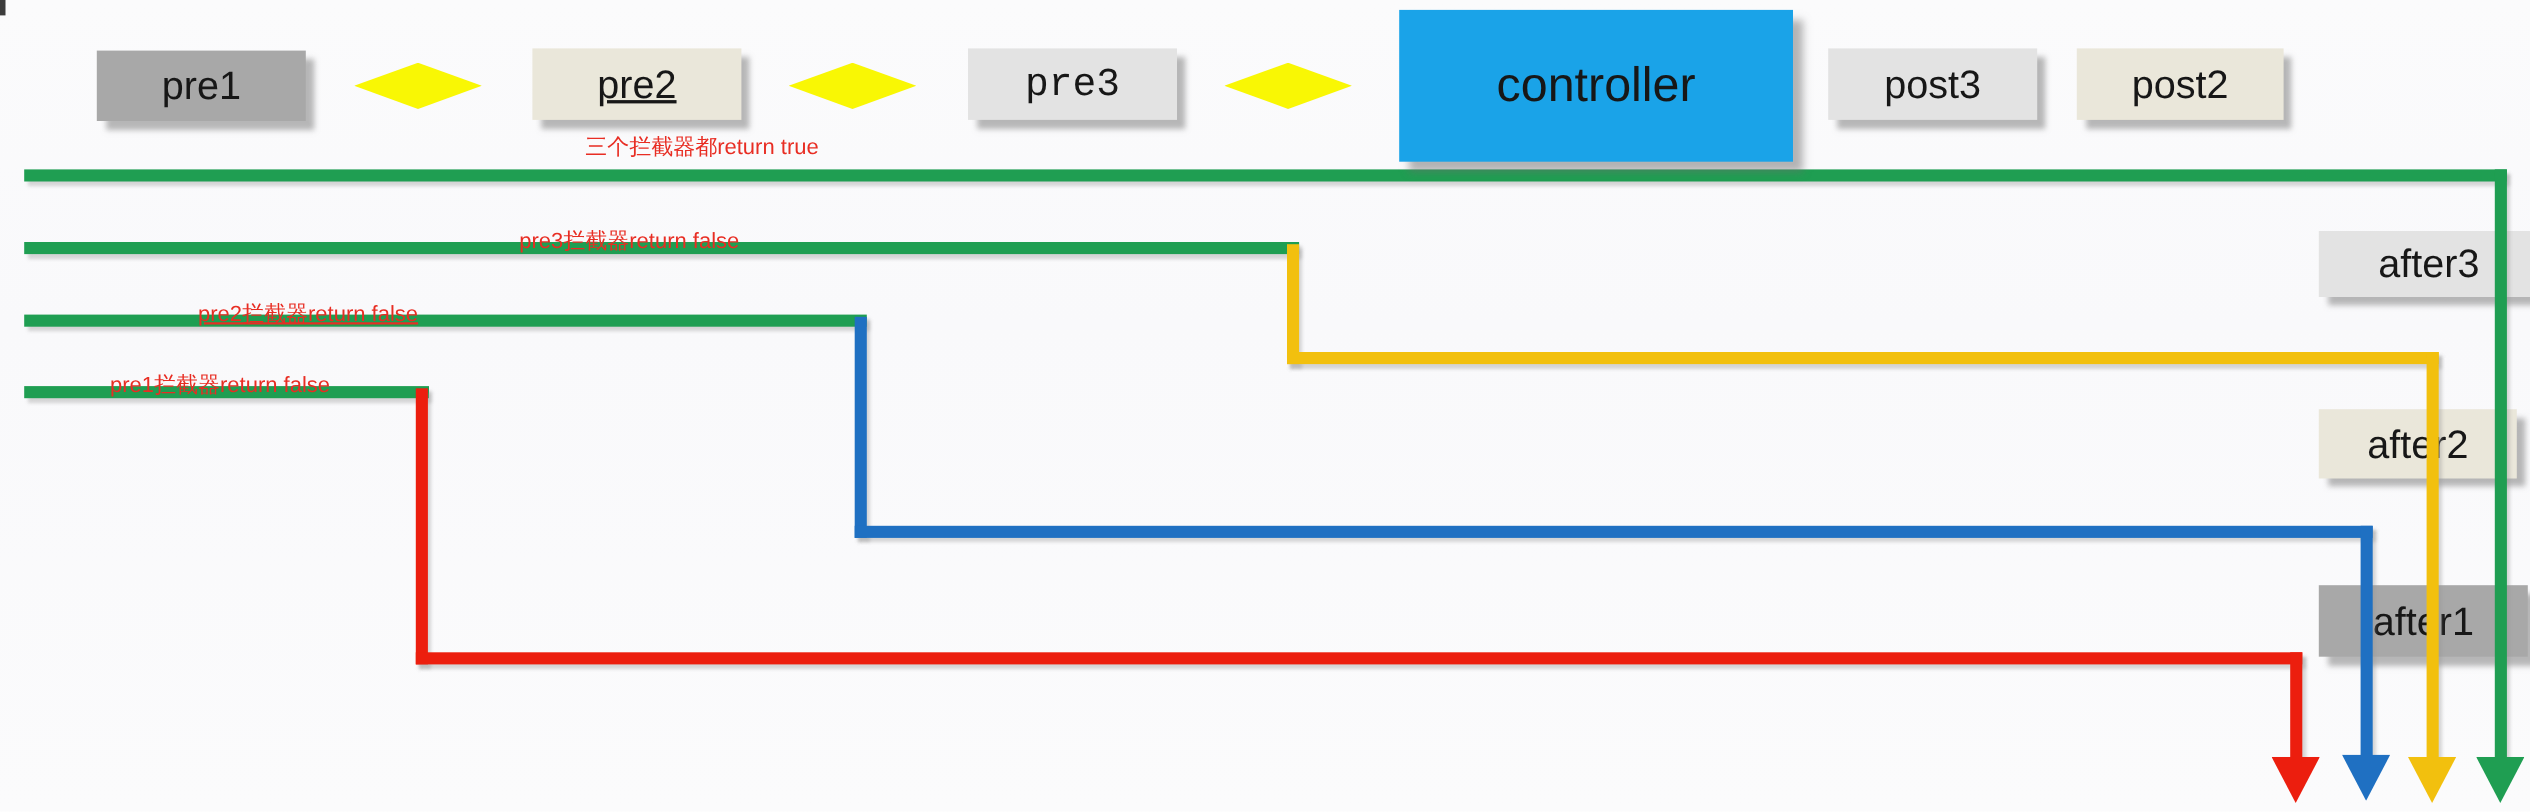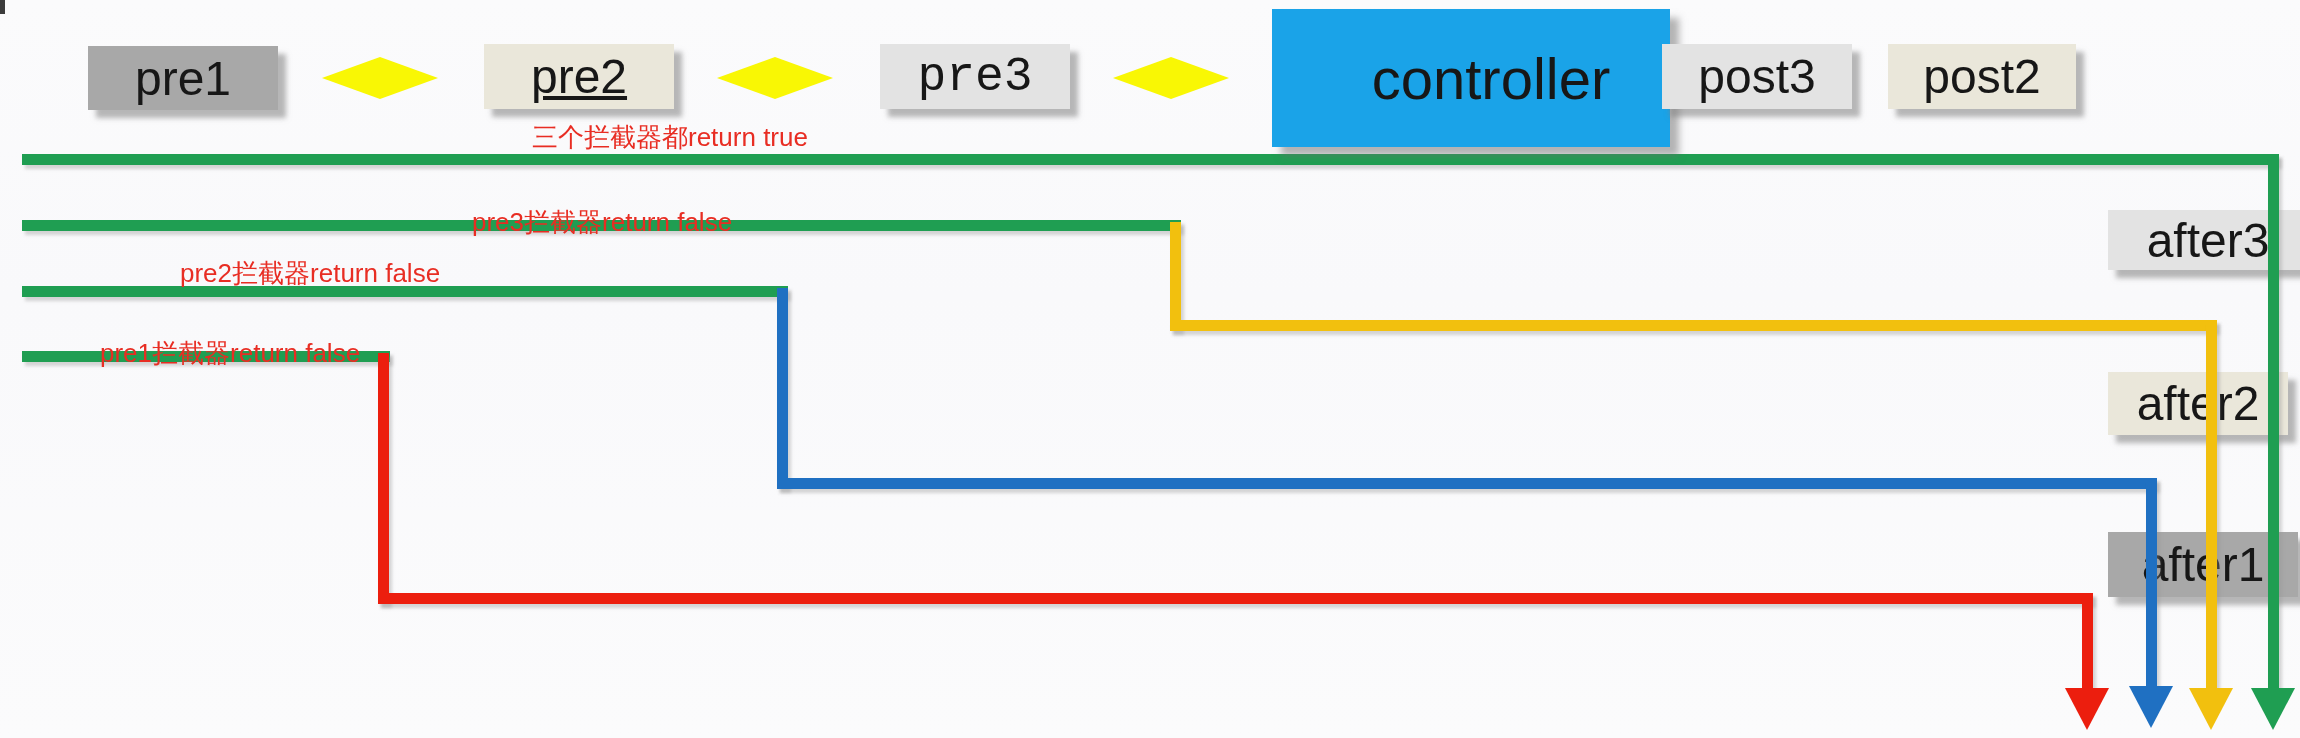--- a/index.html
+++ b/index.html
@@ -8,32 +8,31 @@
     width:2300px;height:738px;
     background:linear-gradient(180deg,#fbfbfc 0%,#f9f9fb 40%,#fbfbfc 100%);
     overflow:hidden;
     font-family:"Liberation Sans", sans-serif;
   }
   
   .node{
     position:absolute;
     display:flex;align-items:center;justify-content:center;
     color:#171717;
-    font-size:48px;
+    font-size:36px;
     box-shadow:8px 8px 5px rgba(125,125,125,0.55);
     z-index:3;
   }
   .node.gray{background:#a8a8a8;}
   .node.cream{background:#eae7da;}
   .node.lightgray{background:#e3e3e3;}
   .node.blue{
     background:#1aa3e8;
-    font-size:58px;
+    font-size:44px;
     box-shadow:9px 9px 7px rgba(110,110,110,0.5);
-    padding-left:40px;
   }
   .node.afterbox{z-index:1;}
   
   .diamond{
     position:absolute;
     width:116px;height:42px;
     background:#f9f704;
     clip-path:polygon(50% 0,100% 50%,50% 100%,0 50%);
     filter:drop-shadow(5px 5px 3px rgba(140,140,140,0.55));
     z-index:3;
@@ -49,21 +48,21 @@
     position:absolute;
     width:44px;height:42px;
     clip-path:polygon(50% 100%,0 0,100% 0);
     z-index:2;
     filter:drop-shadow(3px 3px 2px rgba(150,150,150,0.4));
   }
   
   .annot{
     position:absolute;
     color:#e82d23;
-    font-size:26px;
+    font-size:20px;
     white-space:nowrap;
     z-index:4;
   }
   
   .edge-mark{position:absolute;left:0;top:0;width:5px;height:14px;background:#3c3c3c;z-index:5;}
 </style>
 </head>
 <body>
 
 <div class="canvas">
@@ -101,16 +100,16 @@
   <div class="node cream" style="left:484px;top:44px;width:190px;height:65px;text-decoration:underline;">pre2</div>
   <div class="diamond" style="left:717px;top:57px;"></div>
   <div class="node lightgray" style="left:880px;top:44px;width:190px;height:65px;font-family:Liberation Mono, monospace;">pre3</div>
   <div class="diamond" style="left:1113px;top:57px;"></div>
   <div class="node blue" style="left:1272px;top:9px;width:358px;height:138px;">controller</div>
   <div class="node lightgray" style="left:1662px;top:44px;width:190px;height:65px;text-align:center;">post3</div>
   <div class="node cream" style="left:1888px;top:44px;width:188px;height:65px;">post2</div>
 
   <div class="annot" style="left:532px;top:120px;">三个拦截器都return true</div>
   <div class="annot" style="left:472px;top:205px;text-align:right;">pre3拦截器return false</div>
-  <div class="annot" style="left:180px;top:256px;">pre2拦截器return false</div>
+  <div class="annot" style="left:180px;top:272px;text-decoration:underline;">pre2拦截器return false</div>
   <div class="annot" style="left:100px;top:336px;">pre1拦截器return false</div>
 
 </div>
 
 </body></html>

